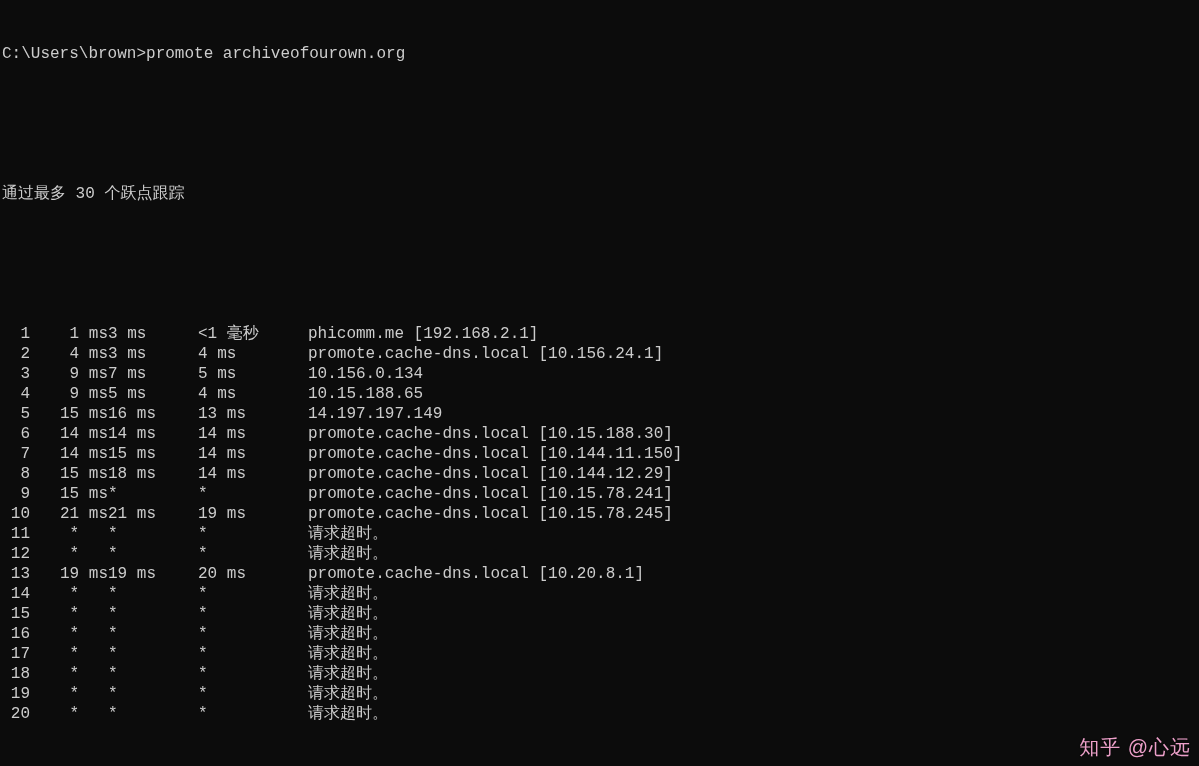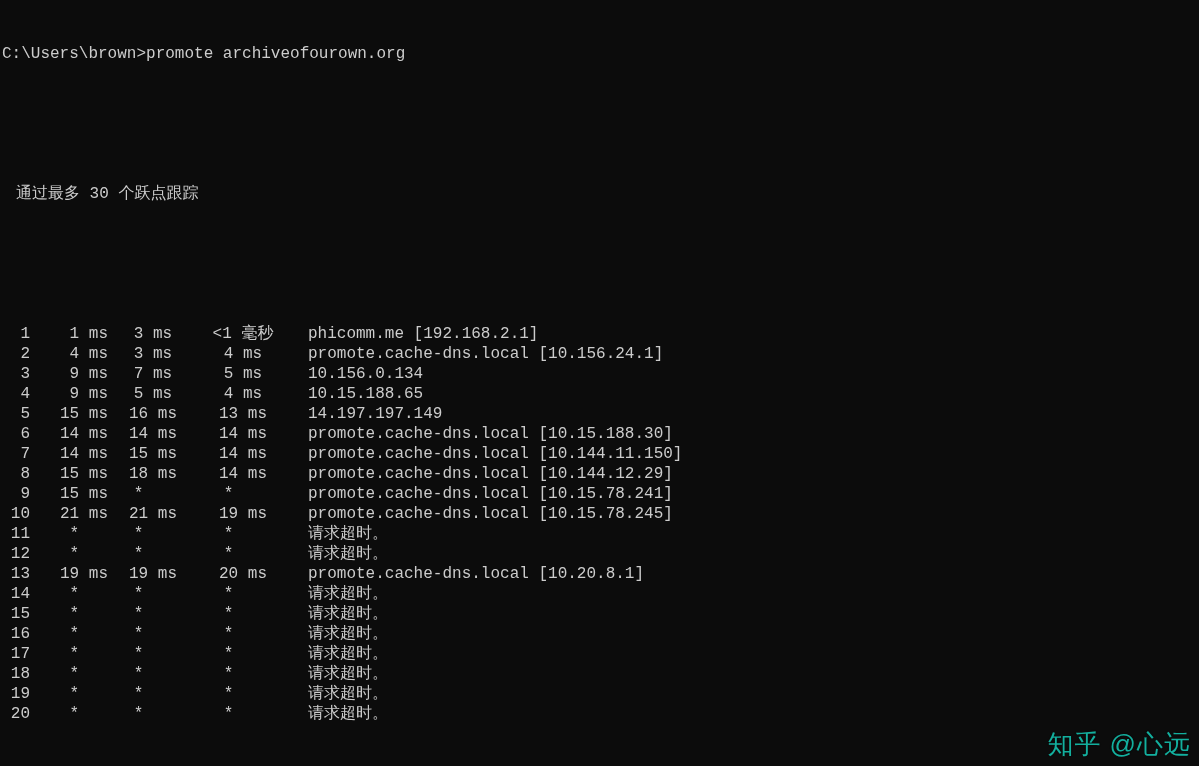--- a/index.html
+++ b/index.html
@@ -19,48 +19,48 @@
       overflow: hidden;
       position: relative;
     }
     .terminal {
       white-space: pre;
     }
     .prompt-line {
       padding-left: 2px;
     }
     .header-block {
-      padding-left: 16px;
+      padding-left: 2px;
       margin-top: 20px;
     }
     .hops-block {
       margin-top: 20px;
     }
     .hop-row {
       display: flex;
     }
     .hop-num {
       width: 30px;
       text-align: right;
     }
     .hop-time {
       width: 90px;
-      text-align: center;
+      text-align: left;
     }
     .hop-time-first { width: 78px; text-align: right; }
     .hop-dest {
       padding-left: 20px;
     }
     .watermark {
       position: absolute;
       right: 8px;
       bottom: 6px;
-      color: #14b8a6;
+      color: #f9a8d4;
       font-family: sans-serif;
-      font-size: 26px;
+      font-size: 20px;
       letter-spacing: 1px;
       opacity: 0.95;
       text-shadow: 0 0 2px rgba(0,0,0,0.5);
     }
   </style>
 </head>
 <body>
 
 <div class="terminal">
   <div class="prompt-line"><span>C:\Users\brown&gt;</span><span>promote archiveofourown.org</span></div>

